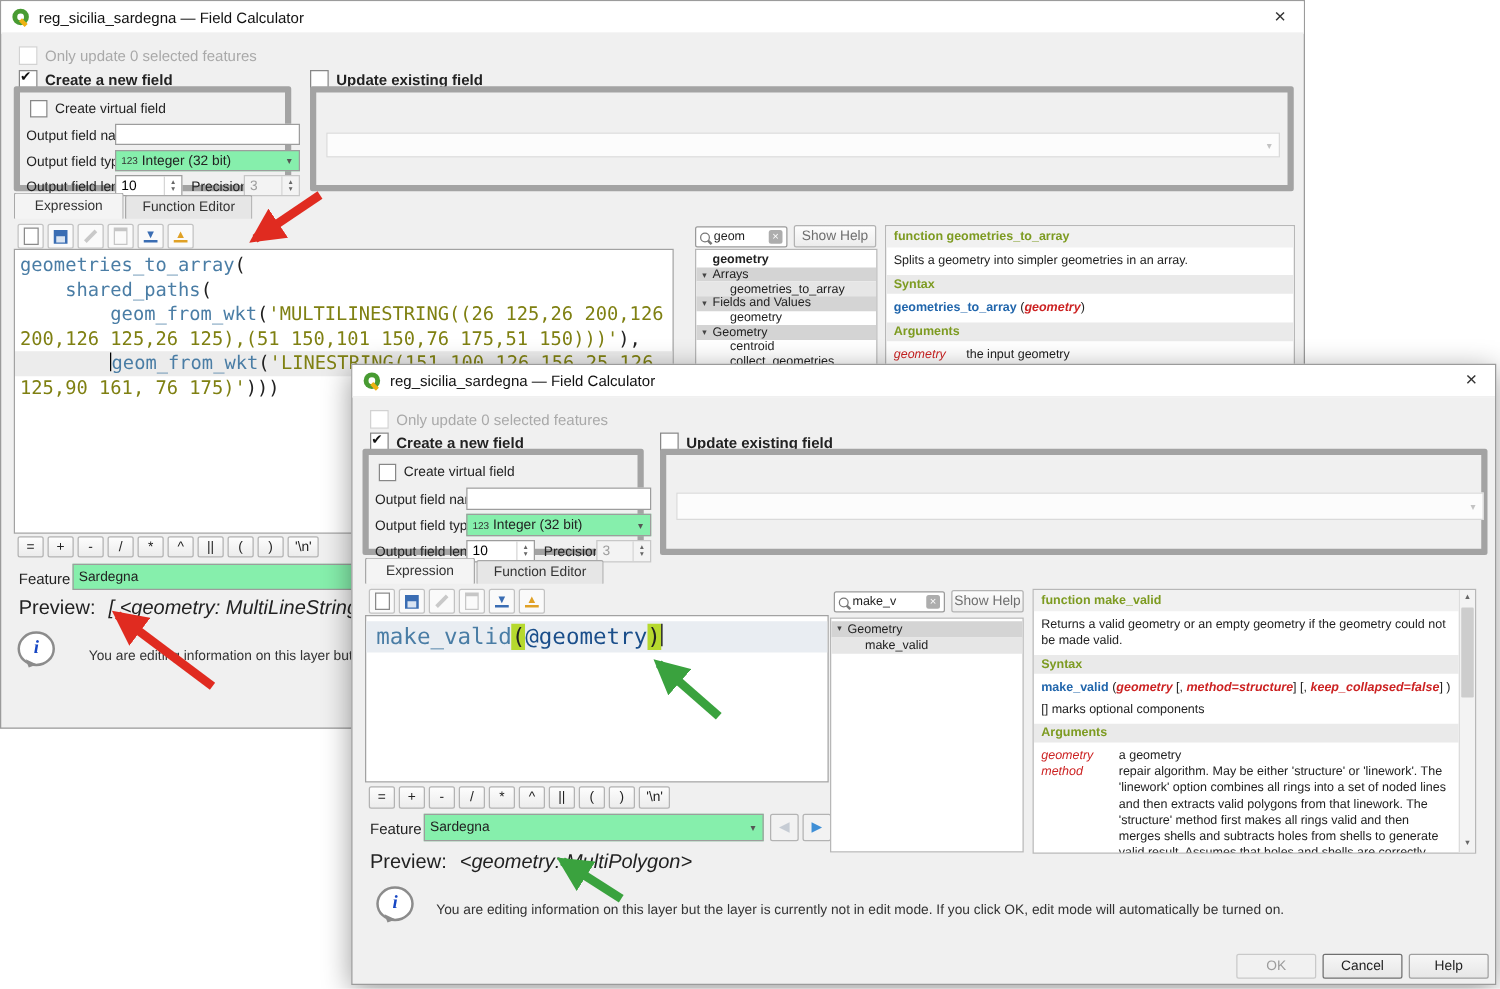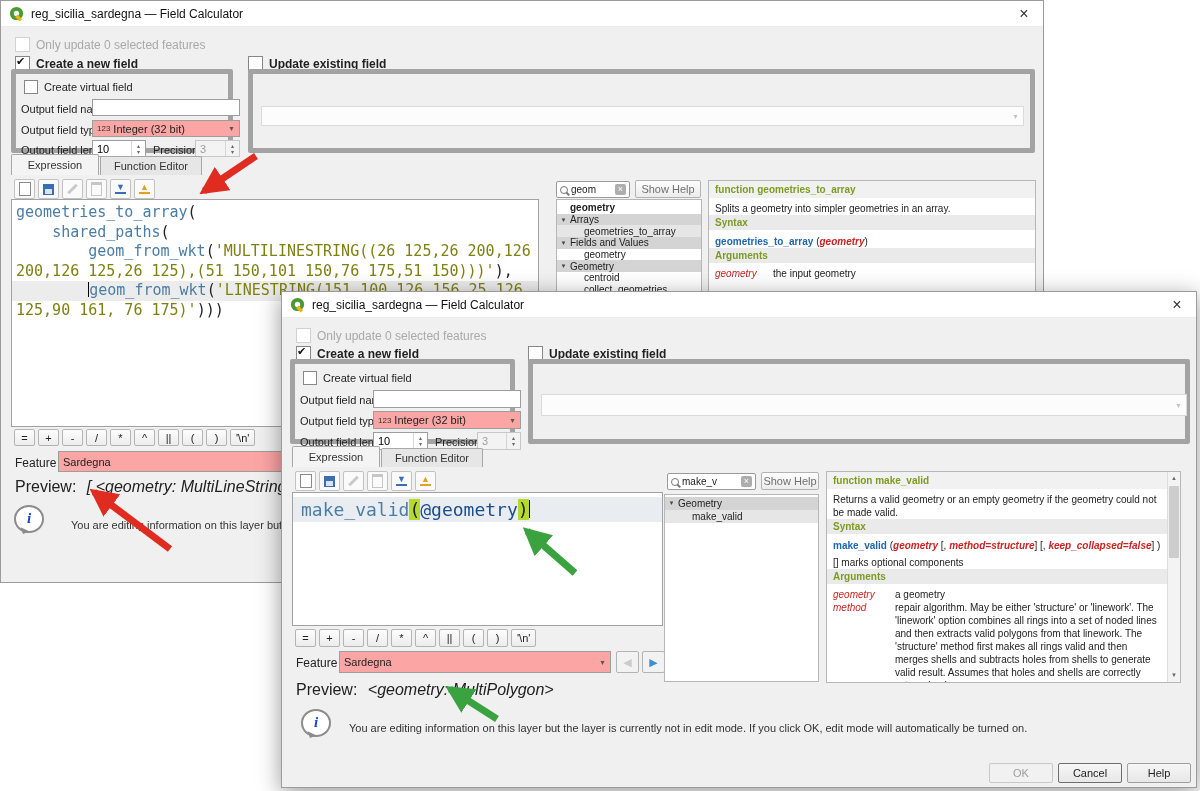--- a/index.html
+++ b/index.html
@@ -17,21 +17,21 @@
   .cb .box{width:13px;height:13px;background:#fff;border:1px solid #878787;position:relative;flex:none;}
   .cb .check{position:absolute;left:0px;top:-2px;font-size:11px;color:#111;}
   .cb.bold{font-weight:bold;}
   .cb.disabled{color:#a9a9a9;}
   .cb.disabled .box{border-color:#d2d2d2;}
 
   .groupbox{position:absolute;border:5px solid #a3a3a3;border-radius:2px;box-sizing:border-box;}
 
   .lbl{position:absolute;font-size:11px;color:#222;white-space:nowrap;}
   .input{position:absolute;background:#fff;border:1px solid #9d9d9d;box-sizing:border-box;font-size:11px;padding:0 3px;font-family:"Liberation Sans",sans-serif;}
-  .combo{position:absolute;background:#fca5a5;border:1px solid #9d9d9d;box-sizing:border-box;display:flex;align-items:center;font-size:11px;color:#222;padding-left:4px;}
+  .combo{position:absolute;background:#86efac;border:1px solid #9d9d9d;box-sizing:border-box;display:flex;align-items:center;font-size:11px;color:#222;padding-left:4px;}
   .combo .arrow{margin-left:auto;width:15px;text-align:center;color:#555;font-size:8px;}
   .combo.disabled{background:#fcfcfc;border-color:#dadada;color:#b5b5b5;}
   .combo.disabled .arrow{color:#c3c3c3;}
   .typeprefix{font-size:8px;margin-right:3px;color:#333;letter-spacing:0;}
   .spinbox{position:absolute;background:#fff;border:1px solid #9d9d9d;box-sizing:border-box;display:flex;align-items:center;font-size:11px;padding-left:4px;text-align:right;}
   .spinbox .spin{margin-left:auto;width:13px;height:100%;border-left:1px solid #d6d6d6;display:flex;flex-direction:column;align-items:center;justify-content:center;color:#666;font-size:6px;line-height:6px;}
   .spinbox.disabled{background:#f3f3f3;color:#9e9e9e;border-color:#c7c7c7;}
 
   
   .tab{position:absolute;height:19px;line-height:19px;text-align:center;font-size:11px;border:1px solid #a8a8a8;border-bottom:none;box-sizing:border-box;background:#e6e6e6;color:#333;border-radius:2px 2px 0 0;}
@@ -81,21 +81,21 @@
   .tree-row{display:flex;align-items:center;font-size:10px;color:#222;}
   .back-d .tree-row{height:11.7px;}
   .front-d .tree-row{height:12.8px;}
   .tree-row.group{background:#d4d4d4;}
   .tree-row.selected{background:#e6e6e6;}
   .tree-row.bold{font-weight:bold;}
   .tree-arrow{width:13px;text-align:center;font-size:7px;color:#444;flex:none;}
 
   .help{font-size:10px;color:#222;}
   .help-title{font-weight:bold;color:#7d9b21;background:#f1f1f1;padding:3px 6px;}
-  .help-sec{font-weight:bold;color:#7d9b21;background:#eaeaea;padding:2px 6px;margin-top:0;}
+  .help-sec{font-weight:bold;color:#7d9b21;background:#eaeaea;padding:2px 6px;margin-top:5px;}
   .help-p{padding:4px 6px 0 6px;line-height:13px;}
   .help-syntax{padding:5px 6px 0 6px;line-height:13px;}
   .seg-hfn{color:#2166ac;font-weight:bold;}
   .seg-harg{color:#cc2222;font-style:italic;font-weight:bold;}
   .seg-hpl{color:#222;}
   .args{padding:4px 6px 0 6px;}
   .arg-row{display:flex;line-height:13px;}
   .arg-name{flex:none;color:#cc2222;font-style:italic;}
   .back-d .arg-name{width:58px;}
   .front-d .arg-name{width:62px;}

